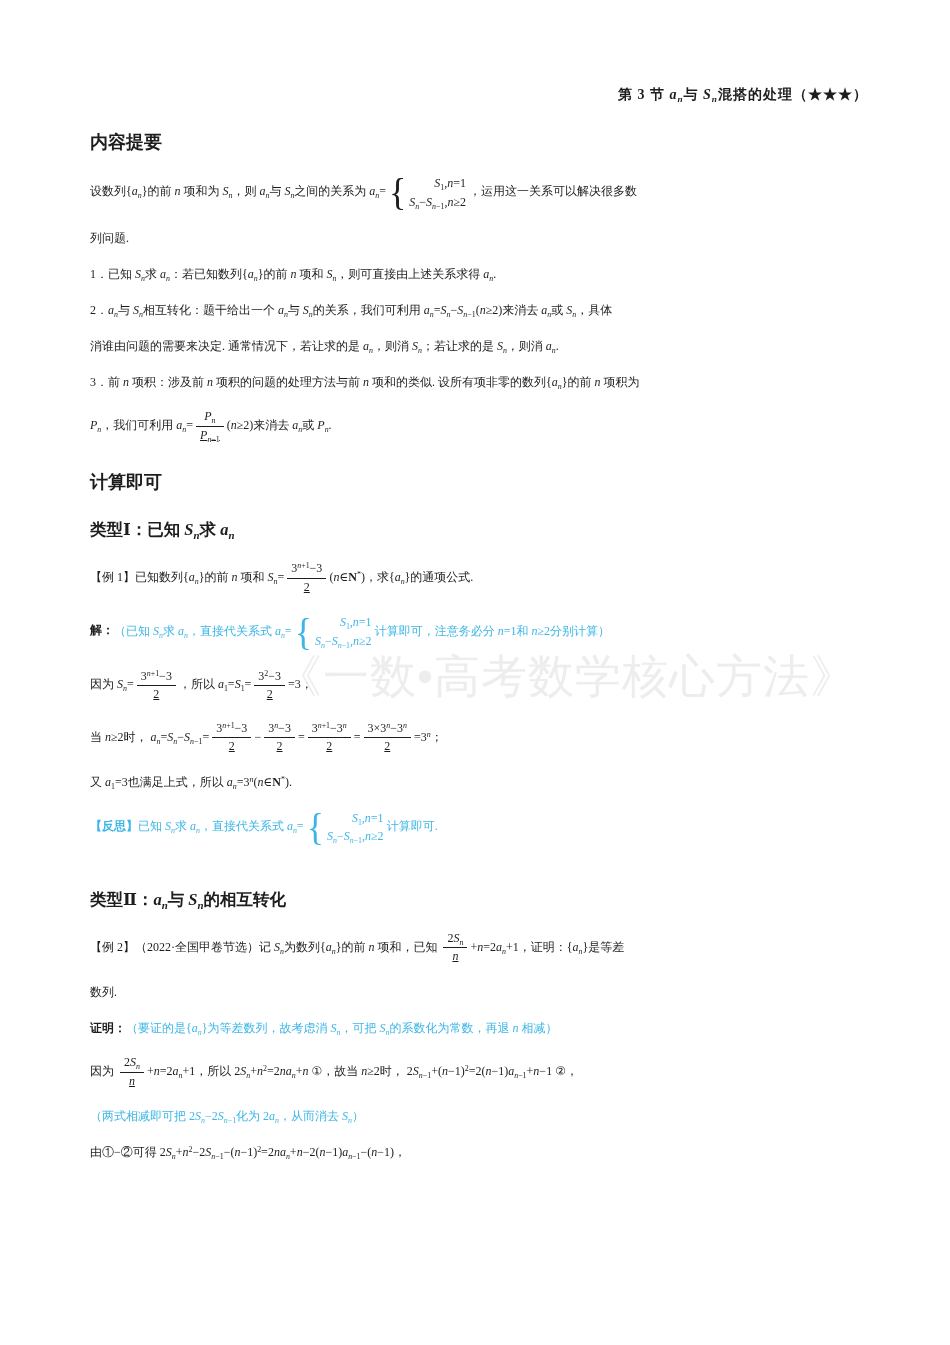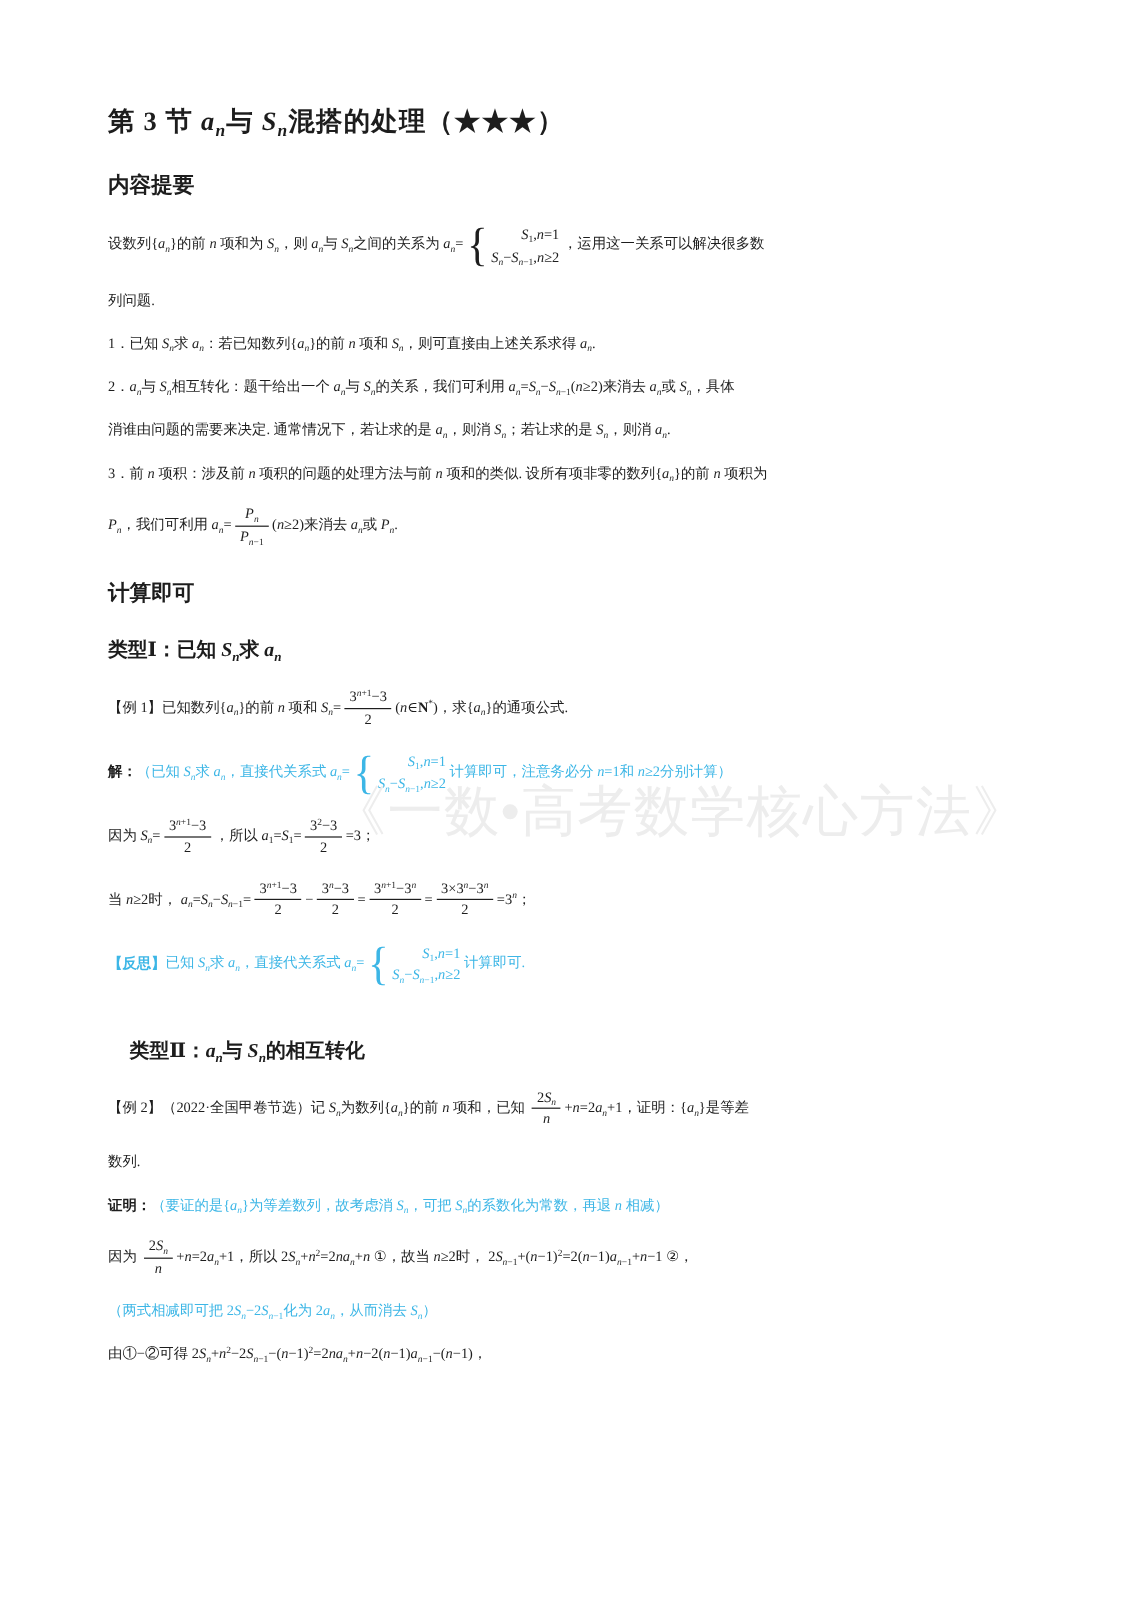--- a/index.html
+++ b/index.html
@@ -3,30 +3,30 @@
 <meta charset="utf-8">
 <style>
   html,body{margin:0;padding:0;background:#ffffff;}
   body{width:950px;height:1345px;overflow:hidden;}
   .page{
     position:relative;width:950px;height:1345px;background:#fff;
     font-family:"Liberation Serif","DejaVu Serif",serif;color:#1d1d1d;
     box-sizing:border-box;padding:84px 82px 0 90px;
   }
   .ln{font-size:12px;line-height:1.5;margin:18px 0;}
-  .ln.title{text-align:left;font-size:22px;font-weight:700;margin:0 0 24px 0;letter-spacing:1px;}
+  .ln.title{text-align:right;font-size:14px;font-weight:700;margin:0 0 24px 0;letter-spacing:1px;}
   .ln.h{font-family:"Liberation Sans","DejaVu Sans",sans-serif;font-size:18px;font-weight:700;margin:24px 0 16px;}
   .ln.sub{font-weight:700;font-size:16.5px;margin:22px 0 16px;}
   i{font-style:italic;}
   b{font-weight:700;}
   sub{font-size:66%;vertical-align:-0.35em;line-height:0;}
   sup{font-size:66%;vertical-align:0.55em;line-height:0;}
   .fr{display:inline-block;vertical-align:middle;text-align:center;margin:0 3px;}
   .fr .nu{display:block;padding:0 4px 1px;border-bottom:1.3px solid currentColor;line-height:1.3;}
-  .fr .de{display:block;padding:1px 4px 0;line-height:1.3;}
+  .fr .de{display:block;padding:1px 4px 0;line-height:1.3;text-decoration:underline;}
   .cs{display:inline-flex;align-items:center;vertical-align:middle;margin:0 3px;}
   .cs .cb{font-size:300%;font-weight:400;line-height:.8;margin-right:3px;transform:scaleY(1.08);}
   .cs .cr{display:inline-flex;flex-direction:column;text-align:right;}
   .cs .cr>span{line-height:1.55;}
   .blue{color:var(--blue,#3cb6e6);}
   .lab{font-family:"Liberation Sans","DejaVu Sans",sans-serif;font-weight:700;}
   .watermark{
     position:absolute;left:276px;top:646px;font-size:46px;color:#ededed;
     letter-spacing:1px;white-space:nowrap;pointer-events:none;
     font-family:"Liberation Sans","DejaVu Sans",sans-serif;
@@ -57,28 +57,29 @@
       <div class="ln body"><span class="mtext">【例 1】已知数列{<i>a</i><sub><i>n</i></sub>}的前 <i>n</i> 项和 <i>S</i><sub><i>n</i></sub>=<span class="fr"><span class="nu">3<sup><i>n</i>+1</sup>−3</span><span class="de">2</span></span>(<i>n</i>∈<b>N</b><sup>*</sup>)，求{<i>a</i><sub><i>n</i></sub>}的通项公式.</span></div>
       <div class="ln body"><span class="lab">解：</span><span class="mtext blue">（已知 <i>S</i><sub><i>n</i></sub>求 <i>a</i><sub><i>n</i></sub>，直接代关系式 <i>a</i><sub><i>n</i></sub>=<span class="cs">
             <span class="cb">{</span>
             <span class="cr">
               <span><i>S</i><sub>1</sub>,<i>n</i>=1</span>
               <span><i>S</i><sub><i>n</i></sub>−<i>S</i><sub><i>n</i>−1</sub>,<i>n</i>≥2</span>
             </span>
           </span>计算即可，注意务必分 <i>n</i>=1和 <i>n</i>≥2分别计算）</span></div>
       <div class="ln body"><span class="mtext">因为 <i>S</i><sub><i>n</i></sub>=<span class="fr"><span class="nu">3<sup><i>n</i>+1</sup>−3</span><span class="de">2</span></span>，所以 <i>a</i><sub>1</sub>=<i>S</i><sub>1</sub>=<span class="fr"><span class="nu">3<sup>2</sup>−3</span><span class="de">2</span></span>=3；</span></div>
       <div class="ln body"><span class="mtext">当 <i>n</i>≥2时， <i>a</i><sub><i>n</i></sub>=<i>S</i><sub><i>n</i></sub>−<i>S</i><sub><i>n</i>−1</sub>=<span class="fr"><span class="nu">3<sup><i>n</i>+1</sup>−3</span><span class="de">2</span></span>−<span class="fr"><span class="nu">3<sup><i>n</i></sup>−3</span><span class="de">2</span></span>=<span class="fr"><span class="nu">3<sup><i>n</i>+1</sup>−3<sup><i>n</i></sup></span><span class="de">2</span></span>=<span class="fr"><span class="nu">3×3<sup><i>n</i></sup>−3<sup><i>n</i></sup></span><span class="de">2</span></span>=3<sup><i>n</i></sup>；</span></div>
+      <div class="ln body"><span class="mtext">又 <i>a</i><sub>1</sub>=3也满足上式，所以 <i>a</i><sub><i>n</i></sub>=3<sup><i>n</i></sup>(<i>n</i>∈<b>N</b><sup>*</sup>).</span></div>
       <div class="ln body" style="margin-top: 10px;"><span class="lab blue">【反思】</span><span class="mtext blue">已知 <i>S</i><sub><i>n</i></sub>求 <i>a</i><sub><i>n</i></sub>，直接代关系式 <i>a</i><sub><i>n</i></sub>=<span class="cs">
             <span class="cb">{</span>
             <span class="cr">
               <span><i>S</i><sub>1</sub>,<i>n</i>=1</span>
               <span><i>S</i><sub><i>n</i></sub>−<i>S</i><sub><i>n</i>−1</sub>,<i>n</i>≥2</span>
             </span>
           </span>计算即可.</span></div>
-      <div class="ln sub" style="margin-top: 42px; margin-left: 18px;"><span class="mtext">类型Ⅱ：<i>a</i><sub><i>n</i></sub>与 <i>S</i><sub><i>n</i></sub>的相互转化</span></div>
+      <div class="ln sub" style="margin-top: 42px;"><span class="mtext">类型Ⅱ：<i>a</i><sub><i>n</i></sub>与 <i>S</i><sub><i>n</i></sub>的相互转化</span></div>
       <div class="ln body"><span class="mtext">【例 2】（2022·全国甲卷节选）记 <i>S</i><sub><i>n</i></sub>为数列{<i>a</i><sub><i>n</i></sub>}的前 <i>n</i> 项和，已知 <span class="fr"><span class="nu">2<i>S</i><sub><i>n</i></sub></span><span class="de"><i>n</i></span></span>+<i>n</i>=2<i>a</i><sub><i>n</i></sub>+1，证明：{<i>a</i><sub><i>n</i></sub>}是等差</span></div>
       <div class="ln body"><span class="mtext">数列.</span></div>
       <div class="ln body"><span class="lab">证明：</span><span class="mtext blue">（要证的是{<i>a</i><sub><i>n</i></sub>}为等差数列，故考虑消 <i>S</i><sub><i>n</i></sub>，可把 <i>S</i><sub><i>n</i></sub>的系数化为常数，再退 <i>n</i> 相减）</span></div>
       <div class="ln body"><span class="mtext">因为 <span class="fr"><span class="nu">2<i>S</i><sub><i>n</i></sub></span><span class="de"><i>n</i></span></span>+<i>n</i>=2<i>a</i><sub><i>n</i></sub>+1，所以 2<i>S</i><sub><i>n</i></sub>+<i>n</i><sup>2</sup>=2<i>n</i><i>a</i><sub><i>n</i></sub>+<i>n</i> ①，故当 <i>n</i>≥2时， 2<i>S</i><sub><i>n</i>−1</sub>+(<i>n</i>−1)<sup>2</sup>=2(<i>n</i>−1)<i>a</i><sub><i>n</i>−1</sub>+<i>n</i>−1 ②，</span></div>
       <div class="ln body"><span class="mtext blue">（两式相减即可把 2<i>S</i><sub><i>n</i></sub>−2<i>S</i><sub><i>n</i>−1</sub>化为 2<i>a</i><sub><i>n</i></sub>，从而消去 <i>S</i><sub><i>n</i></sub>）</span></div>
       <div class="ln body"><span class="mtext">由①−②可得 2<i>S</i><sub><i>n</i></sub>+<i>n</i><sup>2</sup>−2<i>S</i><sub><i>n</i>−1</sub>−(<i>n</i>−1)<sup>2</sup>=2<i>n</i><i>a</i><sub><i>n</i></sub>+<i>n</i>−2(<i>n</i>−1)<i>a</i><sub><i>n</i>−1</sub>−(<i>n</i>−1)，</span></div>
     </div>
   <div class="watermark">《一数•高考数学核心方法》</div>
 </div>
 

